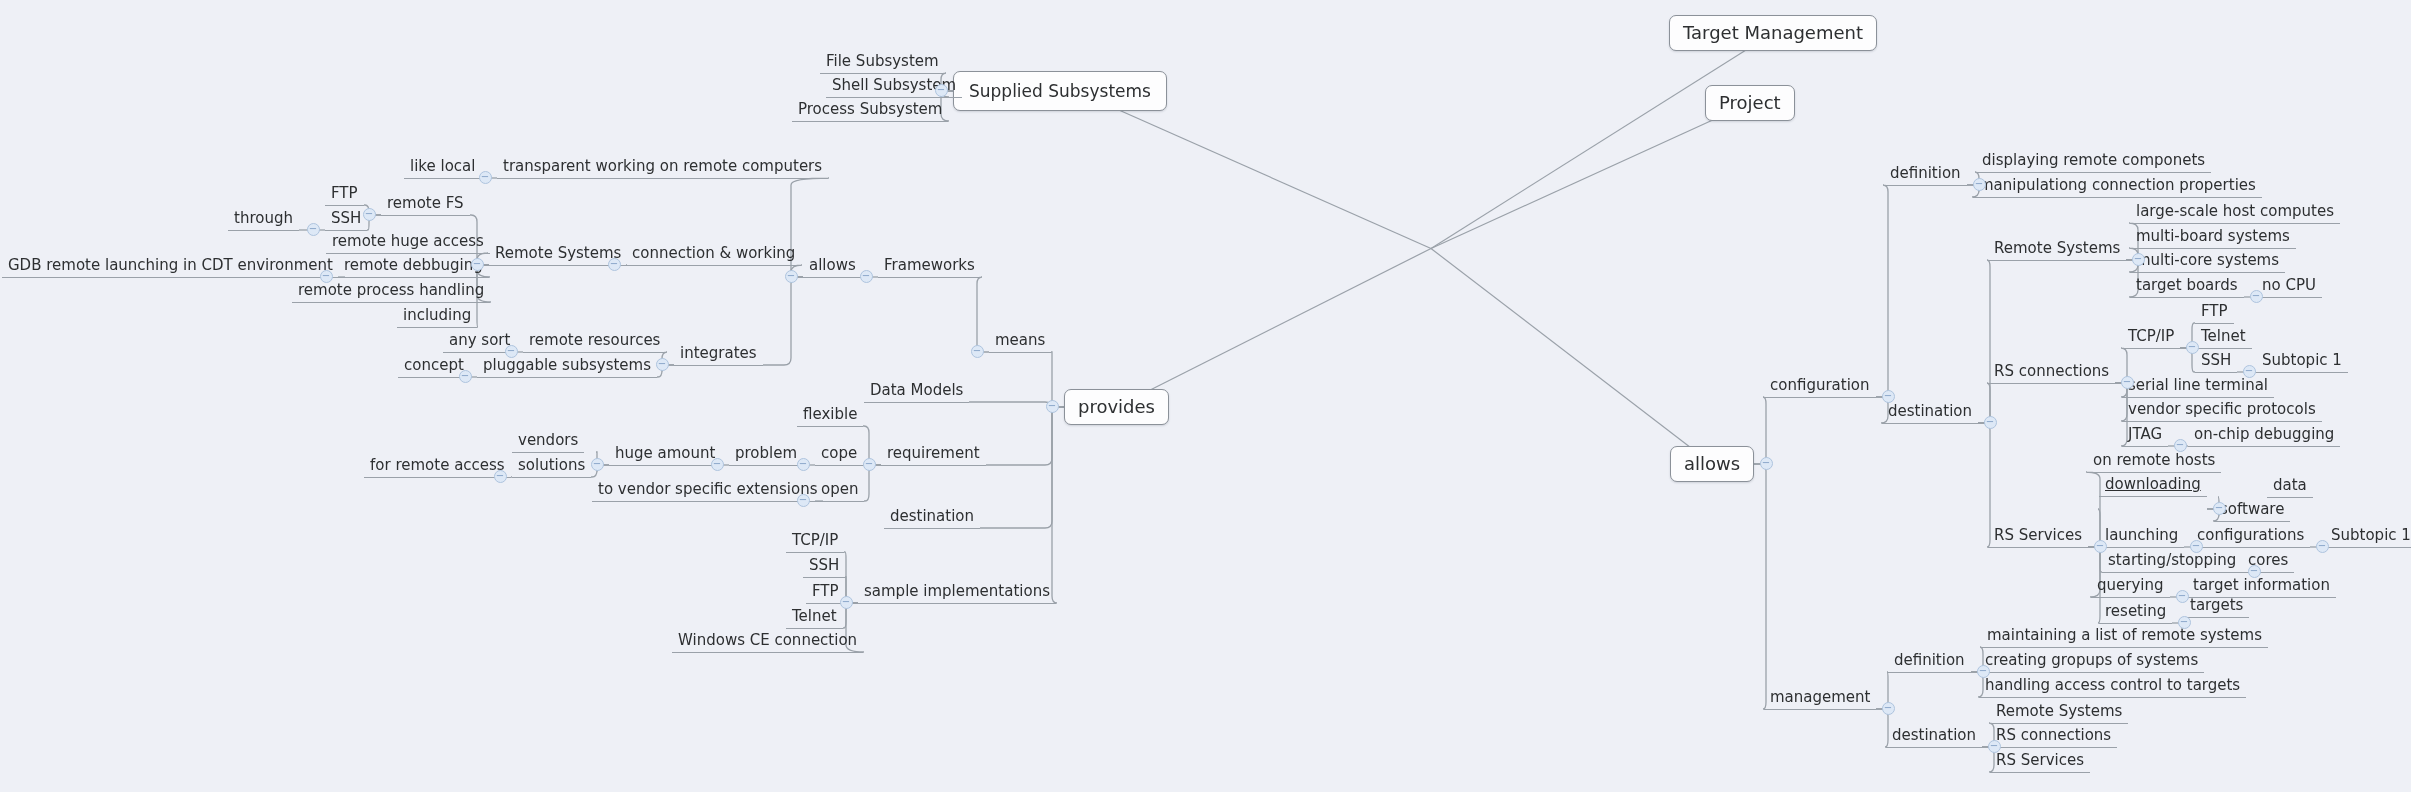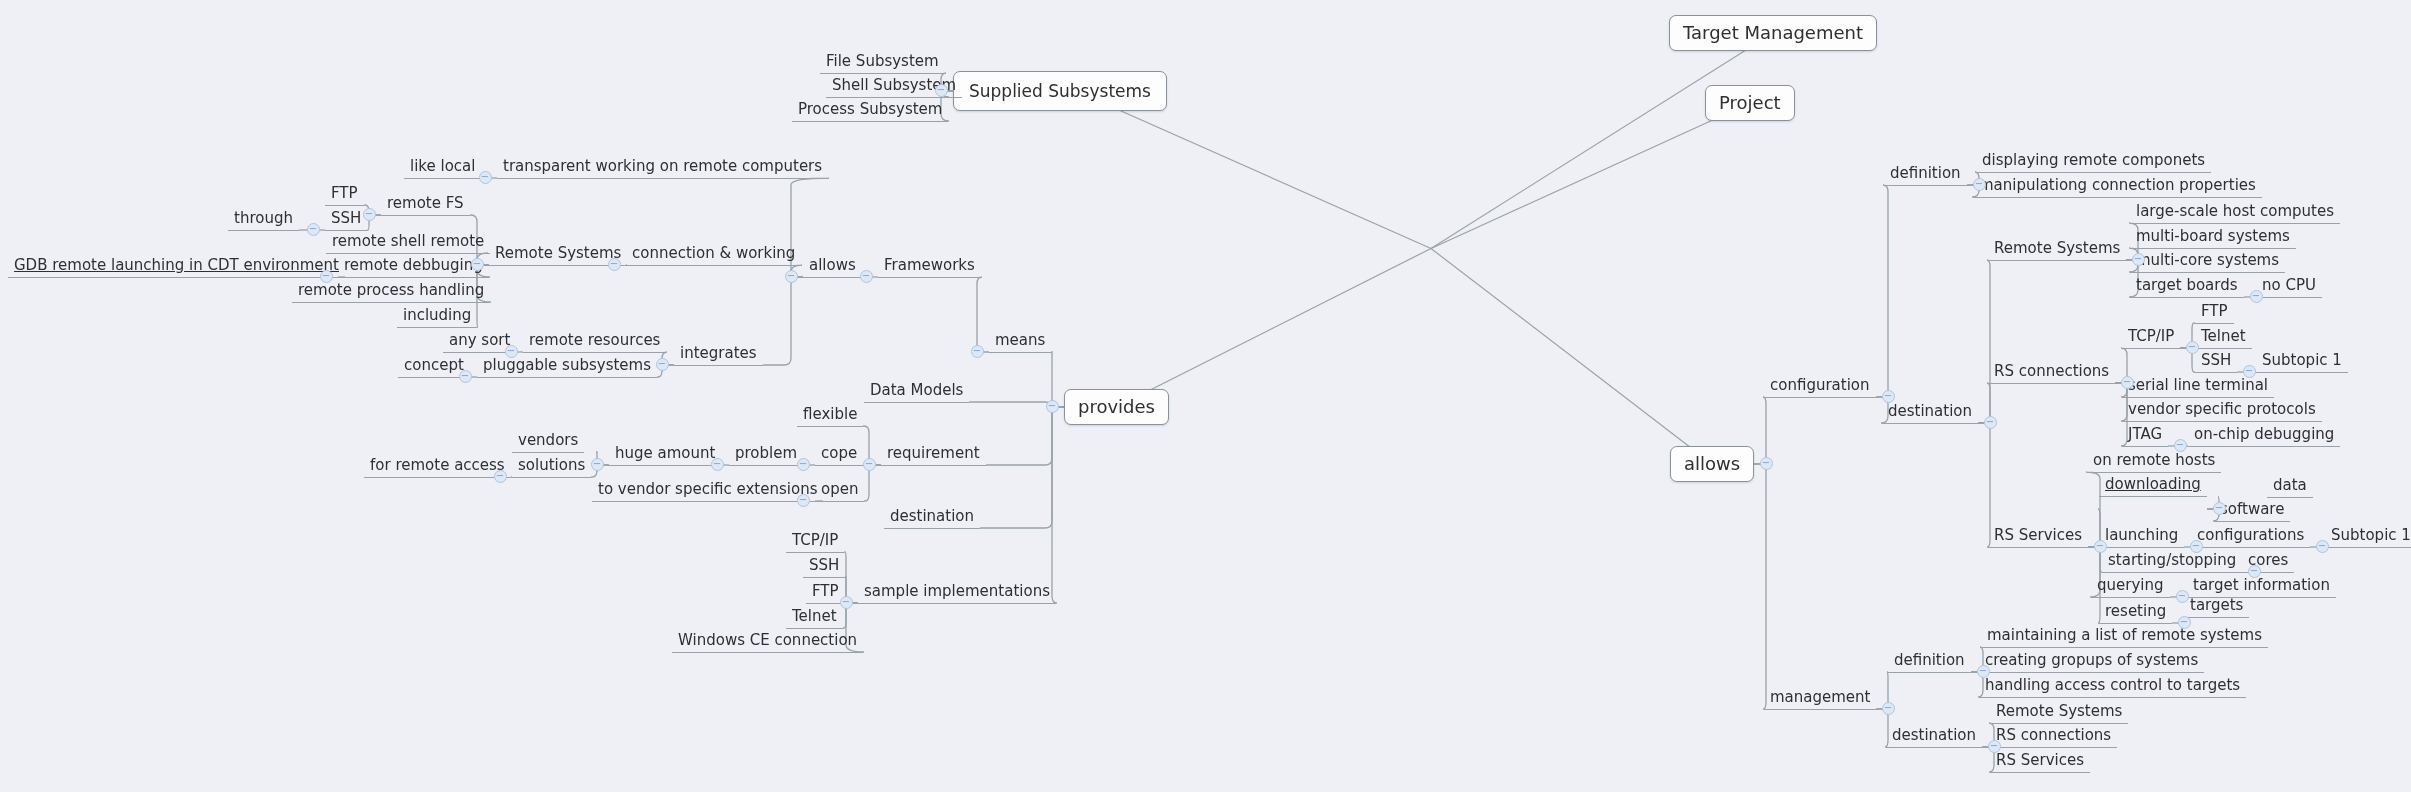--- a/index.html
+++ b/index.html
@@ -131,22 +131,22 @@
     <div class="node box" style="left: 1670px; top: 446px;">allows</div>
     <div class="node u" style="left: 820px; top: 52px;">File Subsystem</div>
     <div class="node u" style="left: 812px; top: 76px; margin-left: 14px;">Shell Subsystem</div>
     <div class="node u" style="left: 792px; top: 100px;">Process Subsystem</div>
     <div class="node u" style="left: 404px; top: 157px;">like local</div>
     <div class="node u" style="left: 497px; top: 157px;">transparent working on remote computers</div>
     <div class="node u" style="left: 325px; top: 184px;">FTP</div>
     <div class="node u" style="left: 325px; top: 209px;">SSH</div>
     <div class="node u" style="left: 228px; top: 209px;">through</div>
     <div class="node u" style="left: 381px; top: 194px;">remote FS</div>
-    <div class="node u" style="left: 326px; top: 232px;">remote shell remote</div>
-    <div class="node u" style="left: 8px; top: 256px; text-decoration: underline;">GDB remote launching in CDT environment</div>
+    <div class="node u" style="left: 326px; top: 232px;">remote huge access</div>
+    <div class="node u" style="left: 2px; top: 256px;">GDB remote launching in CDT environment</div>
     <div class="node u" style="left: 338px; top: 256px;">remote debbuging</div>
     <div class="node u" style="left: 292px; top: 281px;">remote process handling</div>
     <div class="node u" style="left: 397px; top: 306px;">including</div>
     <div class="node u" style="left: 489px; top: 244px;">Remote Systems</div>
     <div class="node u" style="left: 626px; top: 244px;">connection &amp; working</div>
     <div class="node u" style="left: 803px; top: 256px;">allows</div>
     <div class="node u" style="left: 878px; top: 256px;">Frameworks</div>
     <div class="node u" style="left: 443px; top: 331px;">any sort</div>
     <div class="node u" style="left: 523px; top: 331px;">remote resources</div>
     <div class="node u" style="left: 674px; top: 344px;">integrates</div>

